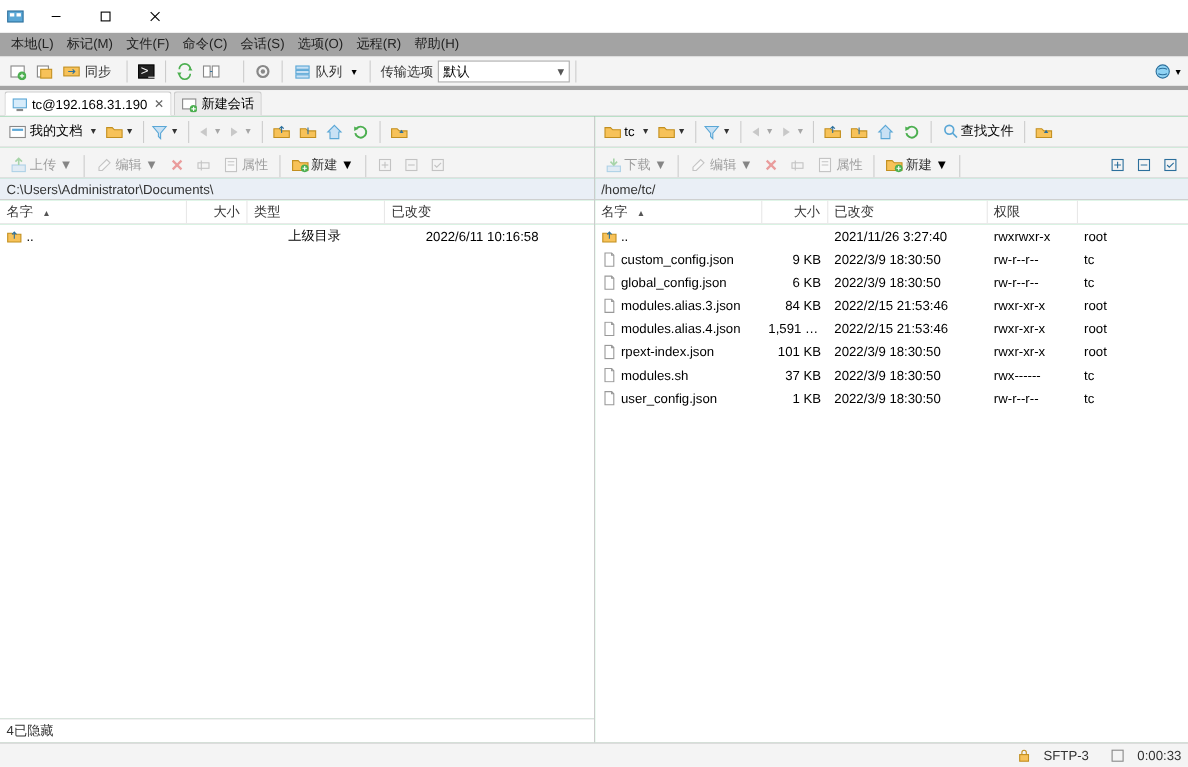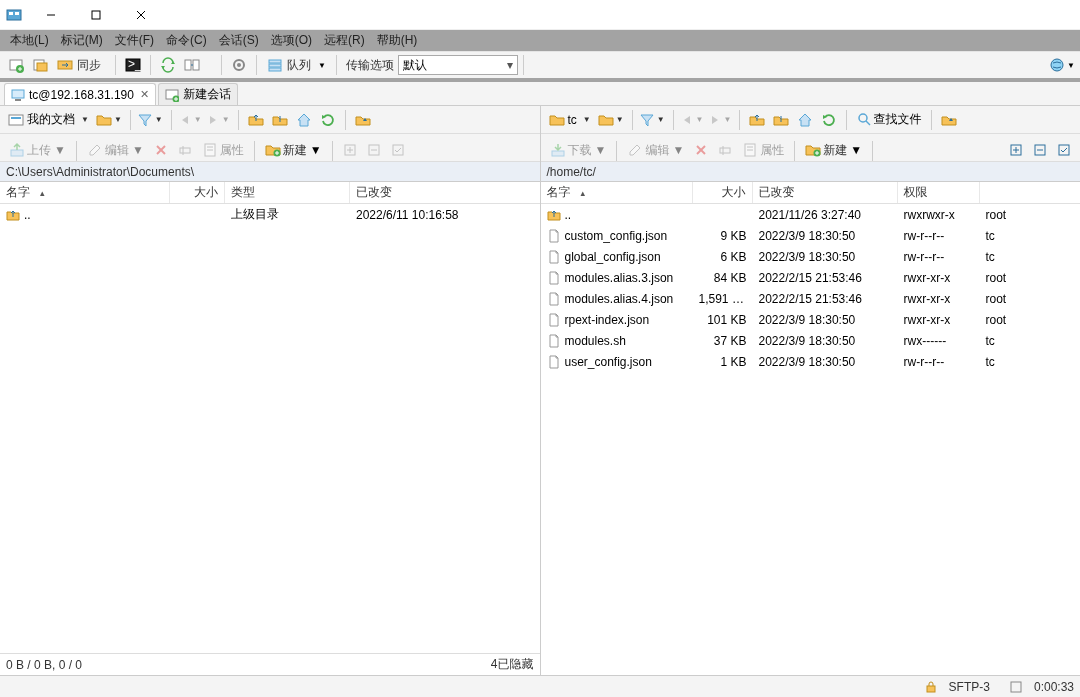--- a/index.html
+++ b/index.html
@@ -368,27 +368,26 @@
             <div class="cell" style="width:170px;display:flex;align-items:center;">
               <span class="name-icon">
                 <svg width="14" height="14">
                   <path d="M1 4 L5 4 L6 5 L13 5 L13 12 L1 12 Z" fill="#f7c259" stroke="#c28f1f"></path>
                   <path d="M7 3 L7 9 M5 5 L7 3 L9 5" fill="none" stroke="#2c6f9c" stroke-width="1"></path>
                 </svg>
               </span>
               <span>..</span>
             </div>
             <div class="cell right" style="width:55px;"></div>
-            <div class="cell" style="width:125px;">上级目录</div>
+            <div class="cell" style="width:125px;margin-left:31px;">上级目录</div>
             <div class="cell" style="flex:1;">2022/6/11  10:16:58</div>
           </div>
         </div>
 
       <div class="statusbar-row">
-        <span class="status-left">0 B / 0 B,  0 / 0</span>
         <span class="status-right">4已隐藏</span>
       </div>
     </div>
 
     <div class="pane">
       <div class="nav-toolbar">
         <span class="path-drop">
           <svg width="16" height="16">
               <path d="M1 4 L6 4 L8 6 L15 6 L15 13 L1 13 Z" fill="#f7c259" stroke="#c28f1f"></path>
             </svg>

